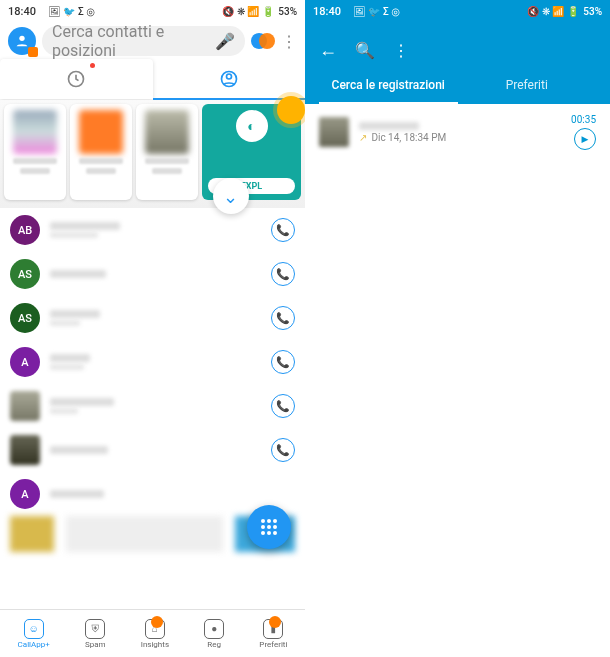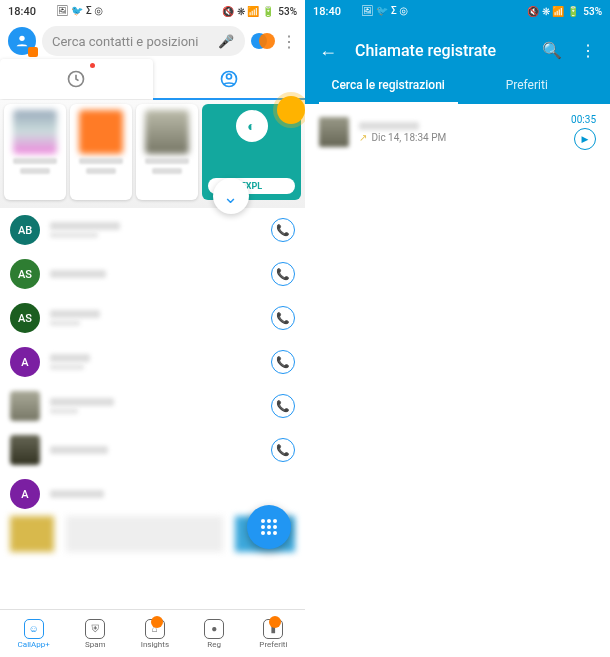--- a/index.html
+++ b/index.html
@@ -22,21 +22,21 @@
     background: #fff;
     display: flex;
     align-items: center;
     justify-content: space-between;
     padding: 0 8px;
     font-size: 11px;
     font-weight: 500;
     color: #333;
   }
   .status-bar.dark { background: #0097d4; color: #fff; }
-  .status-left { display: flex; gap: 20px; }
+  .status-left { display: flex; gap: 12px; align-items: center; }
   .status-right { display: flex; gap: 3px; align-items: center; font-size: 10px; }
   .status-icons { font-size: 10px; }
 
   
   .search-row {
     display: flex;
     align-items: center;
     gap: 6px;
     padding: 4px 8px;
   }
@@ -58,21 +58,21 @@
   }
   .search-box {
     flex: 1;
     height: 30px;
     background: #f0f0f0;
     border-radius: 18px;
     display: flex;
     align-items: center;
     padding: 0 10px;
     color: #888;
-    font-size: 13px;
+    font-size: 16px;
     gap: 12px;
     position: relative;
   }
   .mic-icon { margin-left: auto; color: #888; }
   .dual-circle {
     width: 24px; height: 24px;
     position: relative;
   }
   .dual-circle::before, .dual-circle::after {
     content:''; position:absolute; width:16px; height:16px; border-radius:50%;
@@ -202,21 +202,21 @@
   }
   .ci {
     width: 30px; height: 30px;
     border-radius: 50%;
     display: flex; align-items: center; justify-content: center;
     color: #fff;
     font-size: 11px;
     font-weight: 500;
     flex-shrink: 0;
   }
-  .ci-purple { background: #0f766e; }
+  .ci-purple { background: #701a75; }
   .ci-green { background: #2e7d32; }
   .ci-darkgreen { background: #1b5e20; }
   .ci-violet { background: #7b1fa2; }
   .ci-img1 { background: linear-gradient(#aa9,#776); filter: blur(2px); border-radius: 4px; }
   .ci-img2 { background: linear-gradient(#665,#332); filter: blur(2px); border-radius: 4px; }
   .contact-text {
     flex: 1;
     display: flex;
     flex-direction: column;
     gap: 2px;
@@ -530,21 +530,20 @@
     </div>
     <div class="status-right">
       <span class="status-icons">🔇 ❋ 📶 🔋</span>
       <span>53%</span>
     </div>
   </div>
 
   <div class="appbar">
     <div class="appbar-row">
       <span style="font-size:18px">←</span>
-      <span class="appbar-title">Chiamate registrate</span>
       <span style="font-size:16px">🔍</span>
       <span style="font-size:16px">⋮</span>
     </div>
     <div class="appbar-tabs">
       <div class="appbar-tab active">Cerca le registrazioni</div>
       <div class="appbar-tab">Preferiti</div>
     </div>
   </div>
 
   <div class="rec-row">

